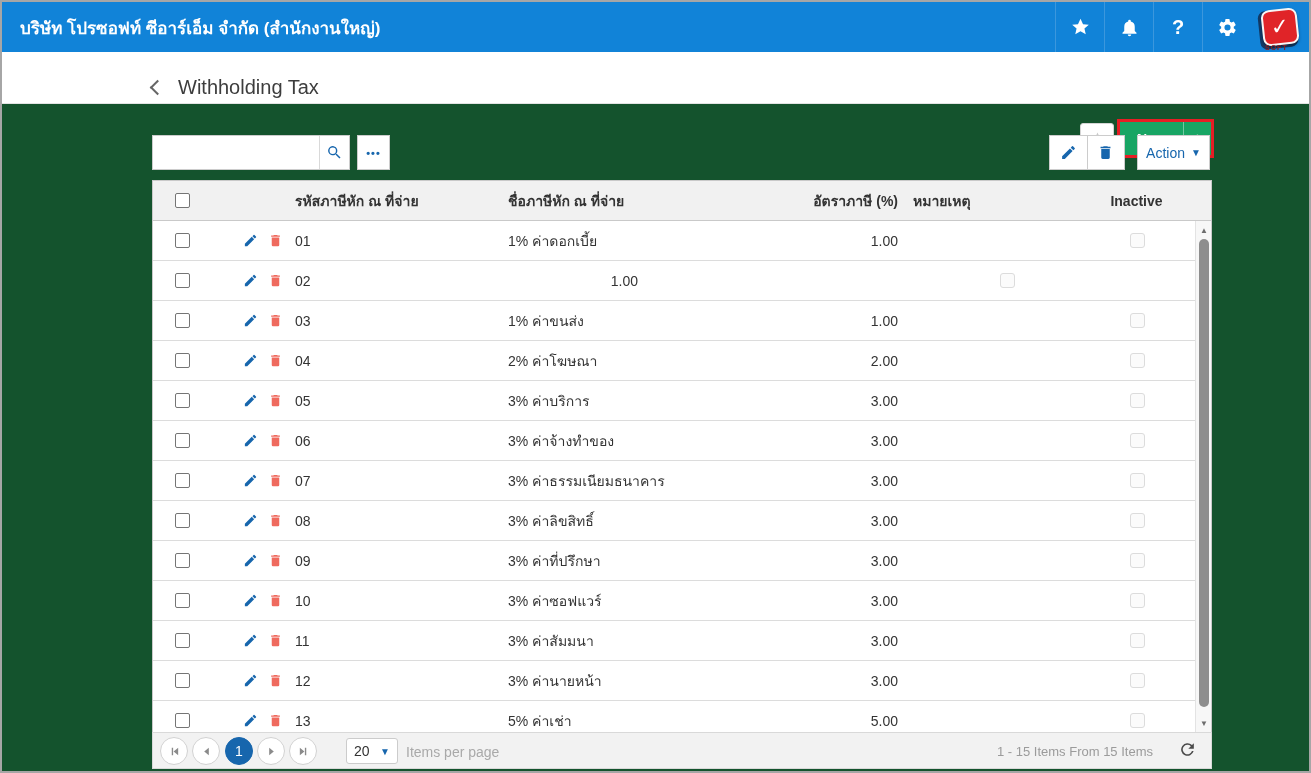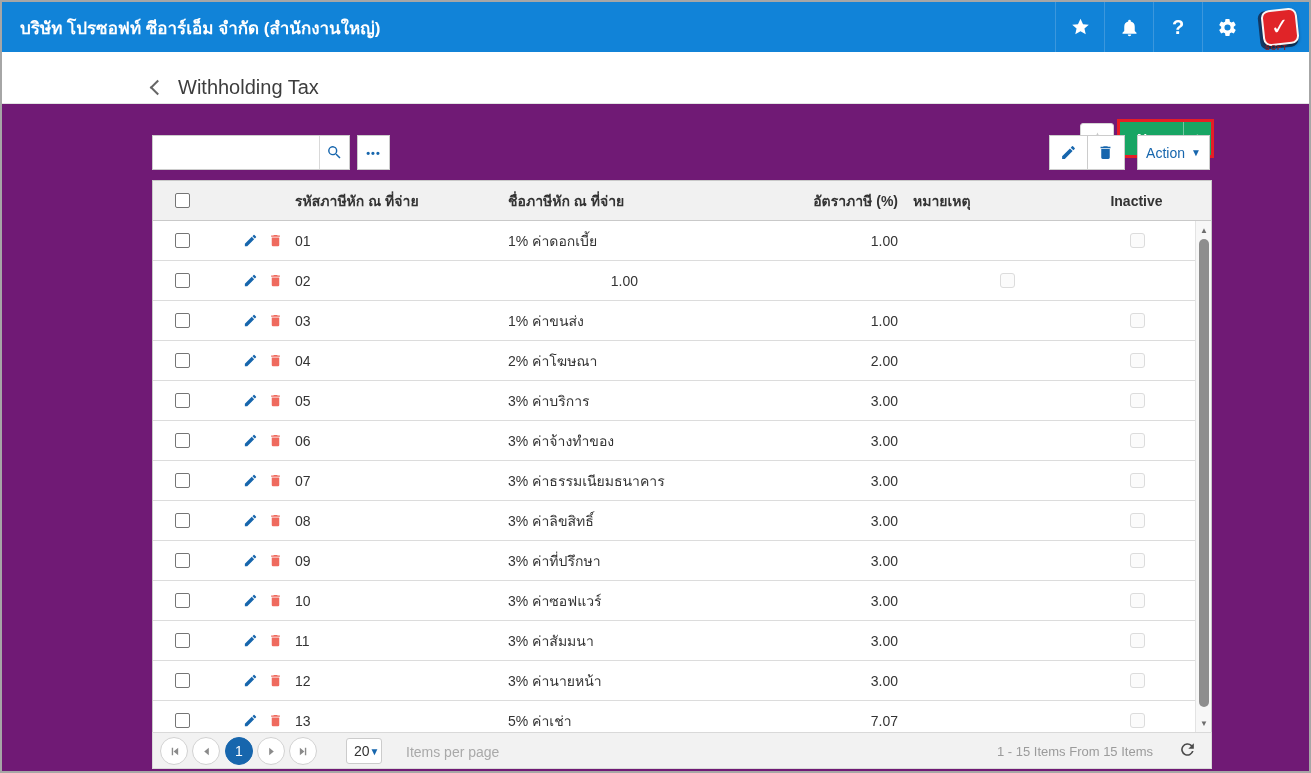--- a/index.html
+++ b/index.html
@@ -1,18 +1,18 @@
 <!DOCTYPE html>
 <html><head>
 <meta charset="utf-8">
 <style>
   * { margin:0; padding:0; box-sizing:border-box; }
   html,body { width:1311px; height:773px; }
   body { font-family:"Liberation Sans","DejaVu Sans",sans-serif; background:#fff; }
-  .window { position:relative; width:1311px; height:773px; border:2px solid #a6a6a6; background:#701a75; overflow:hidden; }
+  .window { position:relative; width:1311px; height:773px; border:2px solid #a6a6a6; background:#14532d; overflow:hidden; }
 
   
   .topbar { position:absolute; top:0; left:0; right:0; height:50px; background:#1183d8; display:flex; align-items:center; }
   .company { color:#fff; font-size:17px; font-weight:bold; padding-left:18px; flex:1; white-space:nowrap; }
   .tb-right { display:flex; align-items:stretch; height:50px; }
   .tb-btn { width:49px; display:flex; align-items:center; justify-content:center; border-left:1px solid #3b97dd; cursor:pointer; }
   .tb-btn svg { width:21px; height:21px; fill:#fff; }
   .tb-help { color:#fff; font-size:20px; font-weight:bold; }
   .tb-user { display:flex; align-items:center; color:#fff; font-size:17px; font-weight:bold; padding:0 14px 0 16px; border-left:1px solid #3b97dd; white-space:nowrap; }
   .tb-logo { position:relative; width:58px; display:flex; align-items:center; justify-content:center; }
@@ -70,21 +70,21 @@
   .vscroll { position:absolute; top:40px; right:0; width:16px; height:511px; background:#f7f7f7; border-left:1px solid #e3e3e3; }
   .vs-up, .vs-down { position:absolute; left:0; width:16px; height:14px; display:flex; align-items:center; justify-content:center; color:#6d6d6d; font-size:8px; cursor:pointer; }
   .vs-up { top:2px; } .vs-down { bottom:2px; }
   .vs-thumb { position:absolute; left:3px; top:18px; width:10px; height:468px; background:#8e8e8e; border-radius:6px; cursor:pointer; }
 
   
   .footer { position:absolute; top:608px; left:0; width:1060px; height:37px; background:#f2f2f2; border:1px solid #d9d9d9; }
   .pg-btn { position:absolute; top:4px; width:28px; height:28px; border-radius:50%; background:#fff; border:1px solid #d2d2d2; display:flex; align-items:center; justify-content:center; cursor:pointer; }
   .pg-btn svg { width:11px; height:11px; fill:#8a8a8a; }
   .pg-current { position:absolute; top:4px; width:28px; height:28px; border-radius:50%; background:#1766ad; border:1px solid #1766ad; color:#fff; font-size:14px; display:flex; align-items:center; justify-content:center; cursor:default; }
-  .psize { position:absolute; left:193px; top:5px; width:36px; height:26px; background:#fff; border:1px solid #ccc; border-radius:3px; display:flex; align-items:center; justify-content:space-between; padding:0 7px; font-size:14px; color:#333; cursor:pointer; }
+  .psize { position:absolute; left:193px; top:5px; width:52px; height:26px; background:#fff; border:1px solid #ccc; border-radius:3px; display:flex; align-items:center; justify-content:space-between; padding:0 7px; font-size:14px; color:#333; cursor:pointer; }
   .ipp-label { position:absolute; left:253px; top:11px; font-size:14px; color:#a9a9a9; }
   .range-label { position:absolute; right:58px; top:11px; font-size:13px; color:#9b9b9b; }
   .refresh-btn { position:absolute; right:14px; top:7px; cursor:pointer; }
   .refresh-btn svg { width:19px; height:19px; fill:#4a4a4a; }
 </style>
 </head>
 <body>
 
 <div class="window">
 
@@ -424,21 +424,21 @@
     <div class="c-act">
       <svg viewBox="0 0 24 24" class="svg-edit">
                 <path d="M3 17.25V21h3.75L17.8 9.94l-3.75-3.75L3 17.25zM20.7 7.04a1 1 0 0 0 0-1.41l-2.34-2.34a1 1 0 0 0-1.41 0l-1.83 1.83 3.75 3.75 1.83-1.83z"></path>
               </svg>
       <svg viewBox="0 0 24 24" class="svg-del">
                 <path d="M6 19a2 2 0 0 0 2 2h8a2 2 0 0 0 2-2V7H6v12zM19 4h-3.5l-1-1h-5l-1 1H5v2h14V4z"></path>
               </svg>
     </div>
     <div class="c-code">13</div>
     <div class="c-name">5% ค่าเช่า</div>
-    <div class="c-rate">7.07</div>
+    <div class="c-rate">5.00</div>
     <div class="c-remark"></div>
     <div class="c-inactive">
               <span class="cb disabled"></span>
             </div>
   </div>
         </div>
       <div class="vscroll">
         <div class="vs-up">▲</div>
         <div class="vs-thumb"></div>
         <div class="vs-down">▼</div>

